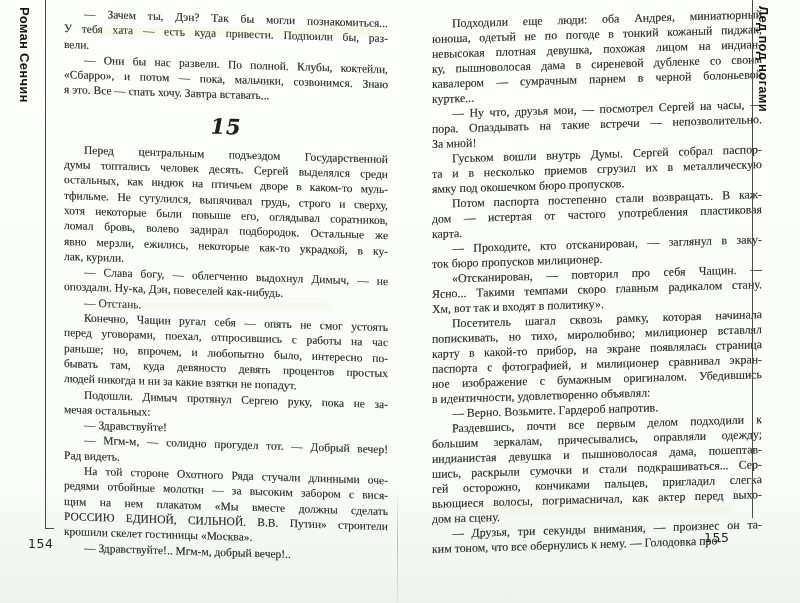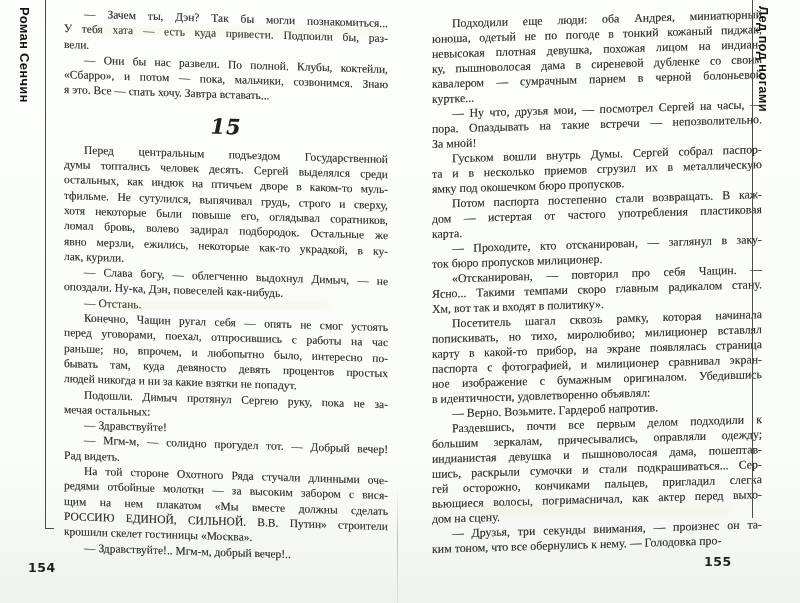--- a/index.html
+++ b/index.html
@@ -61,22 +61,22 @@
     letter-spacing:.3px;color:#141414;
     white-space:nowrap;
   }
   .spine-left{left:17px;top:7px;}
   .spine-right{left:756px;top:6px;}
 
   
   .pagenum{
     position:absolute;
     font-family:"DejaVu Sans",sans-serif;
-    font-weight:700;font-size:12.5px;
-    letter-spacing:.5px;color:#1f1f1f;margin-top:24px;
+    font-weight:400;font-size:12.5px;
+    letter-spacing:.5px;color:#1f1f1f;
   }
   .pagenum-left{left:28px;top:536px;}
   .pagenum-right{left:704px;top:530px;}
 
   
   .gutter{
     position:absolute;left:397px;top:488px;width:1px;height:115px;
     background:linear-gradient(180deg,rgba(150,156,150,0),rgba(138,145,138,.55) 45%,rgba(150,156,150,.15));
   }
   .smudge{

